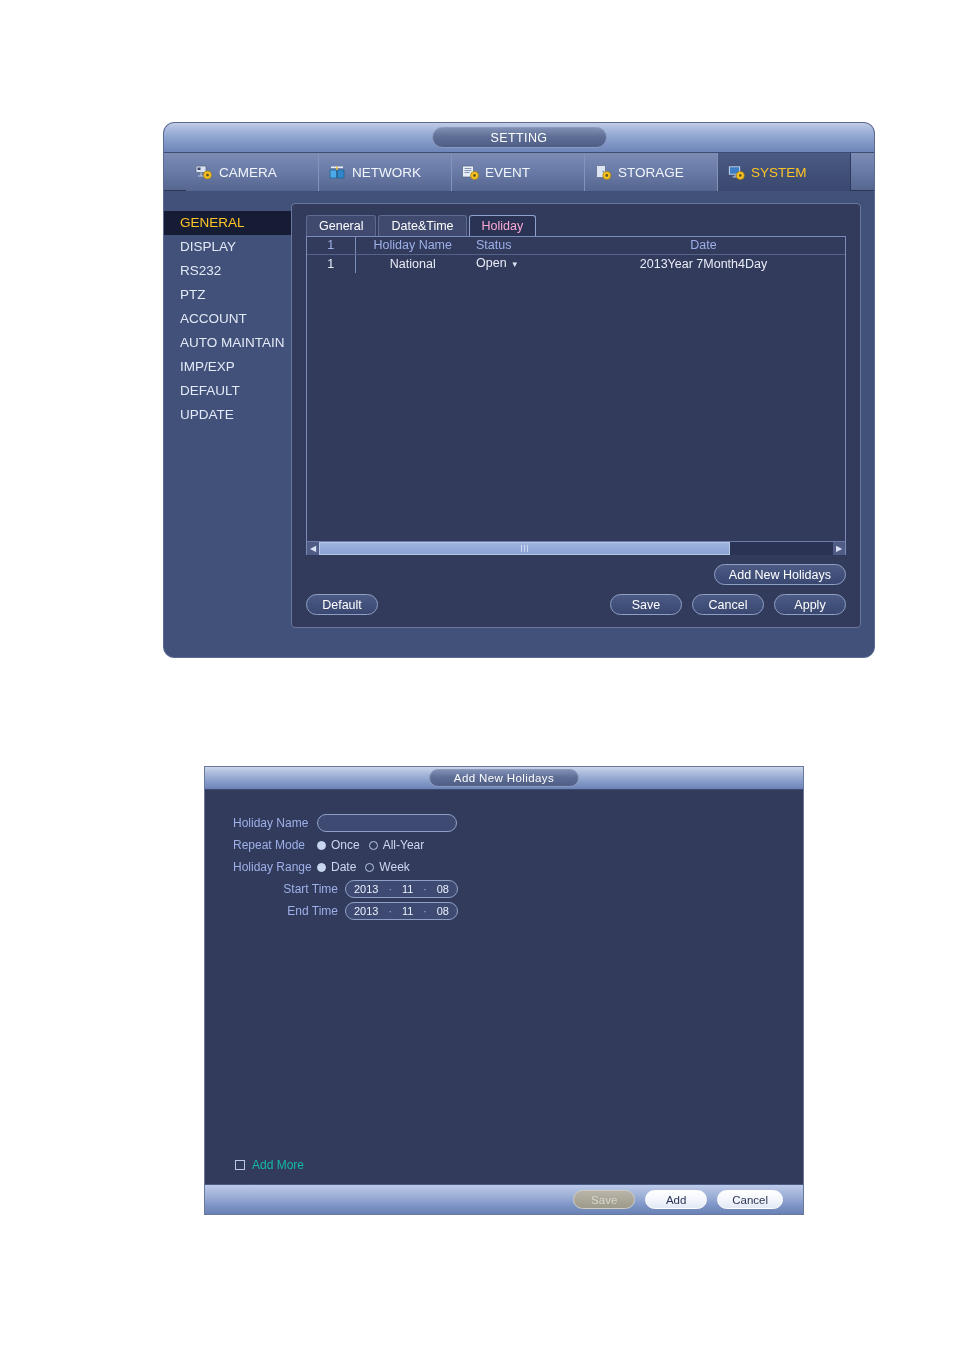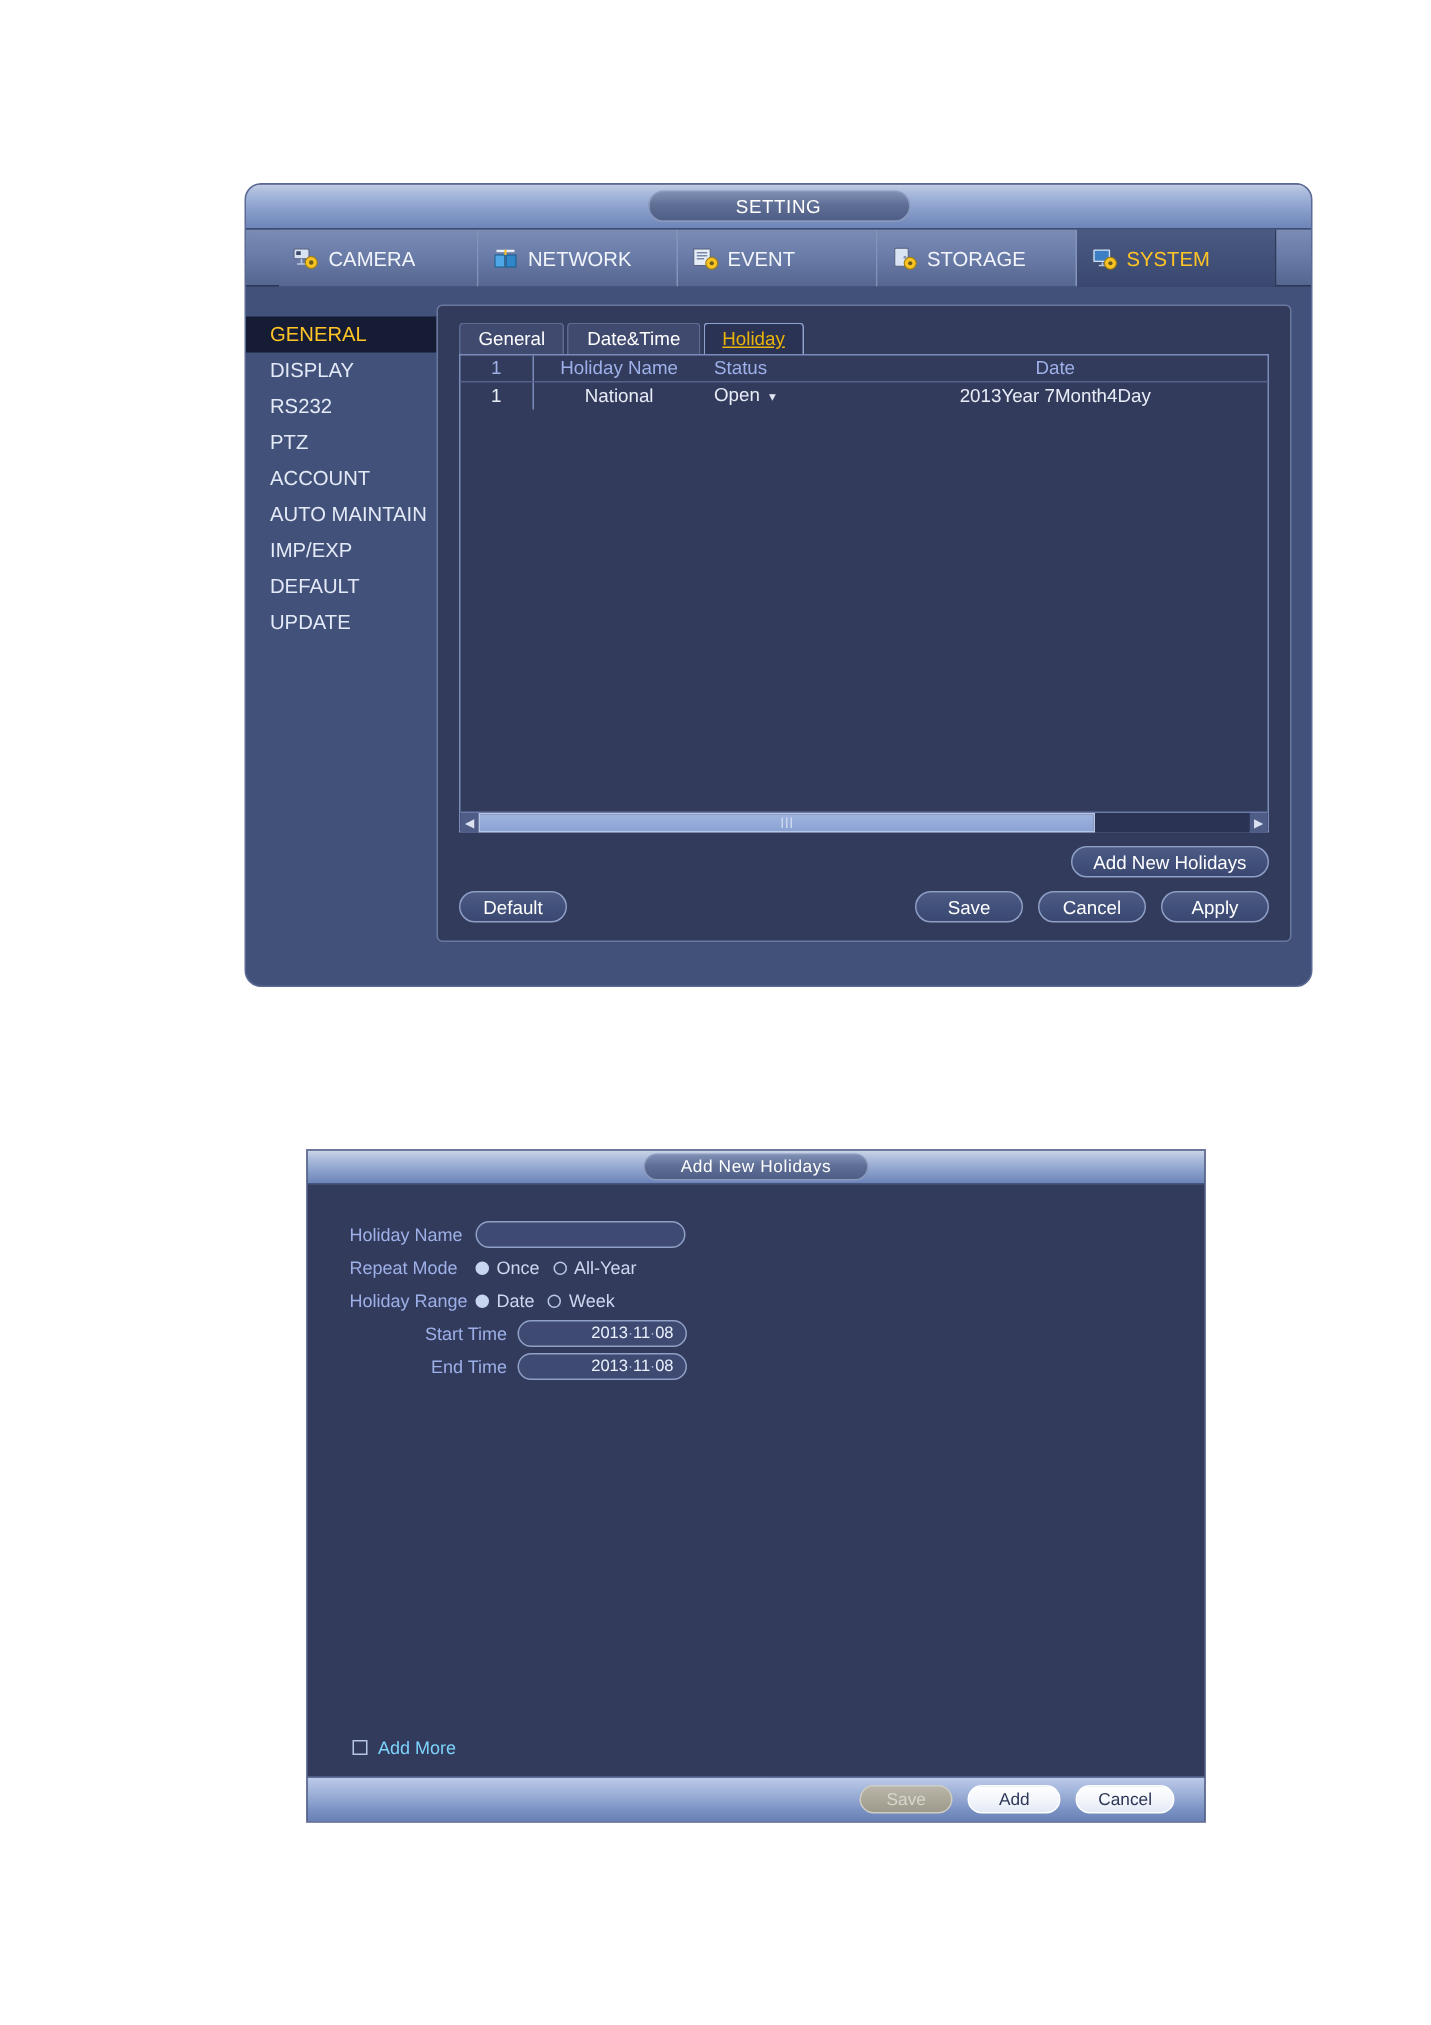--- a/index.html
+++ b/index.html
@@ -90,21 +90,21 @@
   .subtab {
     height: 21px; padding: 0 12px;
     font-size: 12.5px; color: #ffffff;
     background: #3f4a6e;
     border: 1px solid #5d6a92;
     border-bottom: none;
     border-top-left-radius: 3px; border-top-right-radius: 3px;
     display: flex; align-items: center; cursor: pointer;
     margin-right: 2px;
   }
-  .subtab.active { background: #2b3354; border-color: #8fa2cf; color: #eab308; text-decoration: underline; }
+  .subtab.active { background: #2b3354; border-color: #8fa2cf; color: #f9a8d4; }
 
   .list-box {
     margin-top: 0;
     flex: 1;
     border: 1px solid #7b8cba;
     background: #333b5c;
     display: flex; flex-direction: column;
     min-height: 0;
   }
   table.holiday-table { width: 100%; border-collapse: collapse; }
@@ -197,29 +197,29 @@
     width: 9px; height: 9px; border-radius: 50%;
     border: 1px solid #b8c6e6; background: transparent;
     flex: 0 0 auto;
   }
   .radio.on { background: #c9d6f0; border-color: #c9d6f0; }
 
   .date-input {
     width: 113px; height: 18px;
     border: 1px solid #8fa0c6; border-radius: 9px;
     background: #3e4a72;
-    display: flex; align-items: center; justify-content: flex-end;
+    display: flex; align-items: center; justify-content: space-between;
     color: #eaf0fc; font-size: 11px;
     padding: 4px 8px;
   }
   .date-sep { color: #aebbdd; font-size: 10px; }
 
   .addmore { position: absolute; left: 30px; bottom: 12px; display: flex; align-items: center; gap: 7px; cursor: pointer; }
   .chk { width: 10px; height: 10px; border: 1px solid #b8c6e6; background: #333b5c; flex: 0 0 auto; }
-  .addmore span { color: #7dd3fc; font-size: 12px; }
+  .addmore span { color: #14b8a6; font-size: 12px; }
 
   .dlg-footer {
     height: 30px; flex: 0 0 auto;
     background: linear-gradient(to bottom, #bccaea 0%, #9fb2d8 35%, #7a91c4 75%, #6a81b5 100%);
     border-top: 1px solid #4d5c85;
     display: flex; align-items: center; justify-content: flex-end;
     gap: 10px; padding-right: 20px;
   }
   .btn-lite {
     height: 19px; min-width: 62px; padding: 0 14px;

